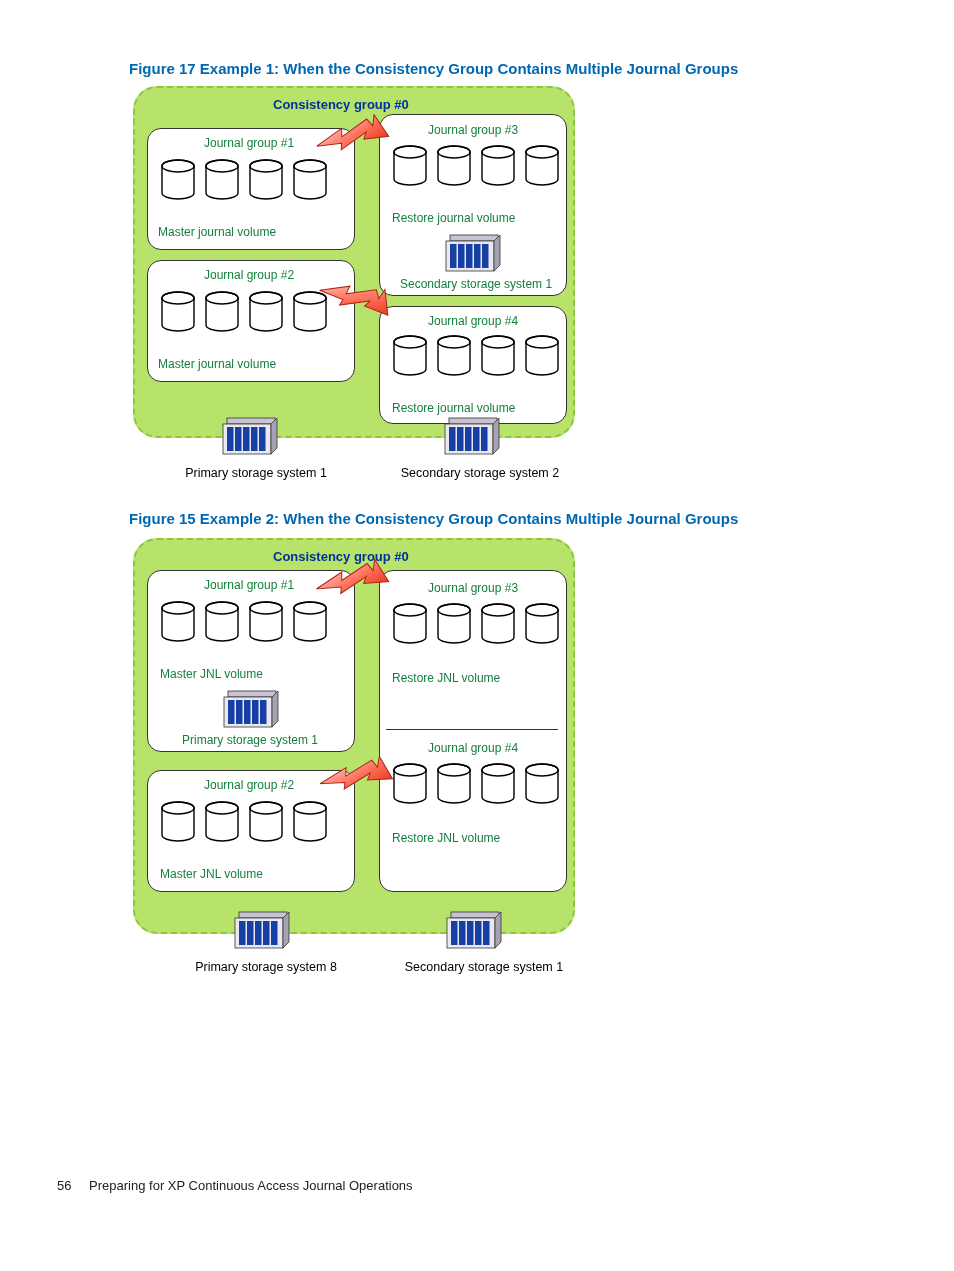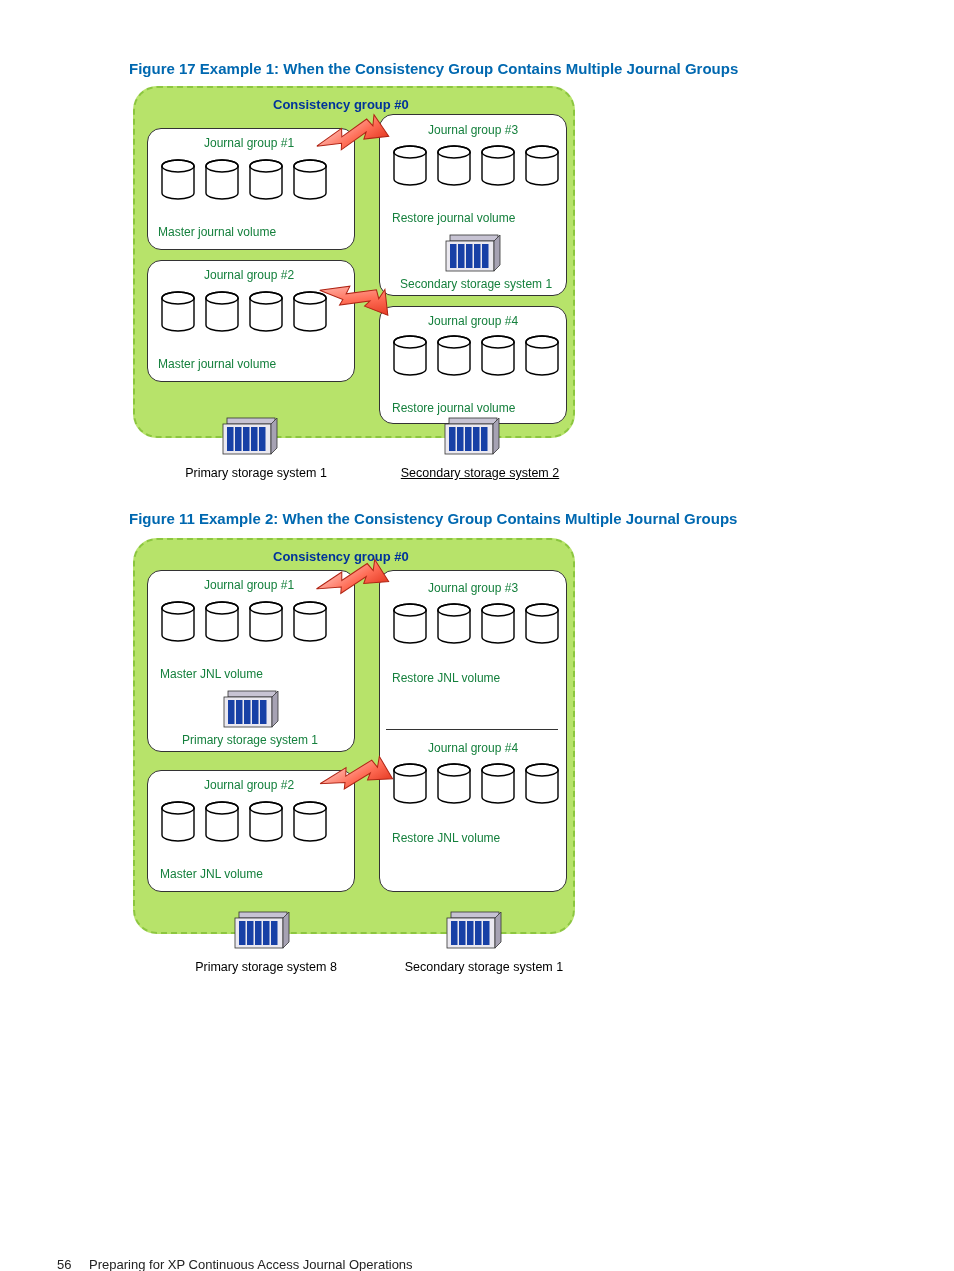--- a/index.html
+++ b/index.html
@@ -213,24 +213,24 @@
       </svg></div>
 
   <div class="storage" style="left:90px; top:332px;"><svg viewBox="0 0 58 42">
         <use href="#storage-unit"></use>
       </svg></div>
   <div class="storage" style="left:312px; top:332px;"><svg viewBox="0 0 58 42">
         <use href="#storage-unit"></use>
       </svg></div>
 
   <div class="syslabel" style="left:40px; top:382px; width:170px;">Primary storage system 1</div>
-  <div class="syslabel" style="left:254px; top:382px; width:190px;text-decoration:underline;">Secondary storage system 2</div>
+  <div class="syslabel" style="left:254px; top:382px; width:190px;">Secondary storage system 2</div>
 </div>
 
-<div class="caption" style="left:129px; top:510px;">Figure 11 Example 2: When the Consistency Group Contains Multiple Journal Groups</div>
+<div class="caption" style="left:129px; top:510px;">Figure 15 Example 2: When the Consistency Group Contains Multiple Journal Groups</div>
 
 <div class="figure" style="left:131px; top:536px; width:444px; height:460px;">
   <div class="consistency-box" style="left:2px; top:2px; width:438px; height:392px;"></div>
   <div class="cg-title" style="left:142px; top:13px;">Consistency group  #0</div>
 
   <div class="jgroup-secondary-wrap" style="left:16px; top:34px; width:206px; height:180px;">
     <div class="lbl" style="left:56px; top:7px;">Journal group  #1</div>
     <div class="cylset" style="left:12px; top:30px;">
       <div class="cyl"><svg>
             <use href="#cylinder"></use>
@@ -321,16 +321,16 @@
         <use href="#storage-unit"></use>
       </svg></div>
   <div class="storage" style="left:314px; top:374px;"><svg viewBox="0 0 58 42">
         <use href="#storage-unit"></use>
       </svg></div>
 
   <div class="syslabel" style="left:50px; top:424px; width:170px;">Primary storage system 8</div>
   <div class="syslabel" style="left:258px; top:424px; width:190px;">Secondary storage system 1</div>
 </div>
 
-<div class="footer" style="left:57px; top:1257px;text-align:center;">
+<div class="footer" style="left:57px; top:1178px;text-align:center;">
   <span class="pgno">56</span>
   <span>Preparing for XP Continuous Access Journal Operations</span>
 </div>
 
 </body></html>

